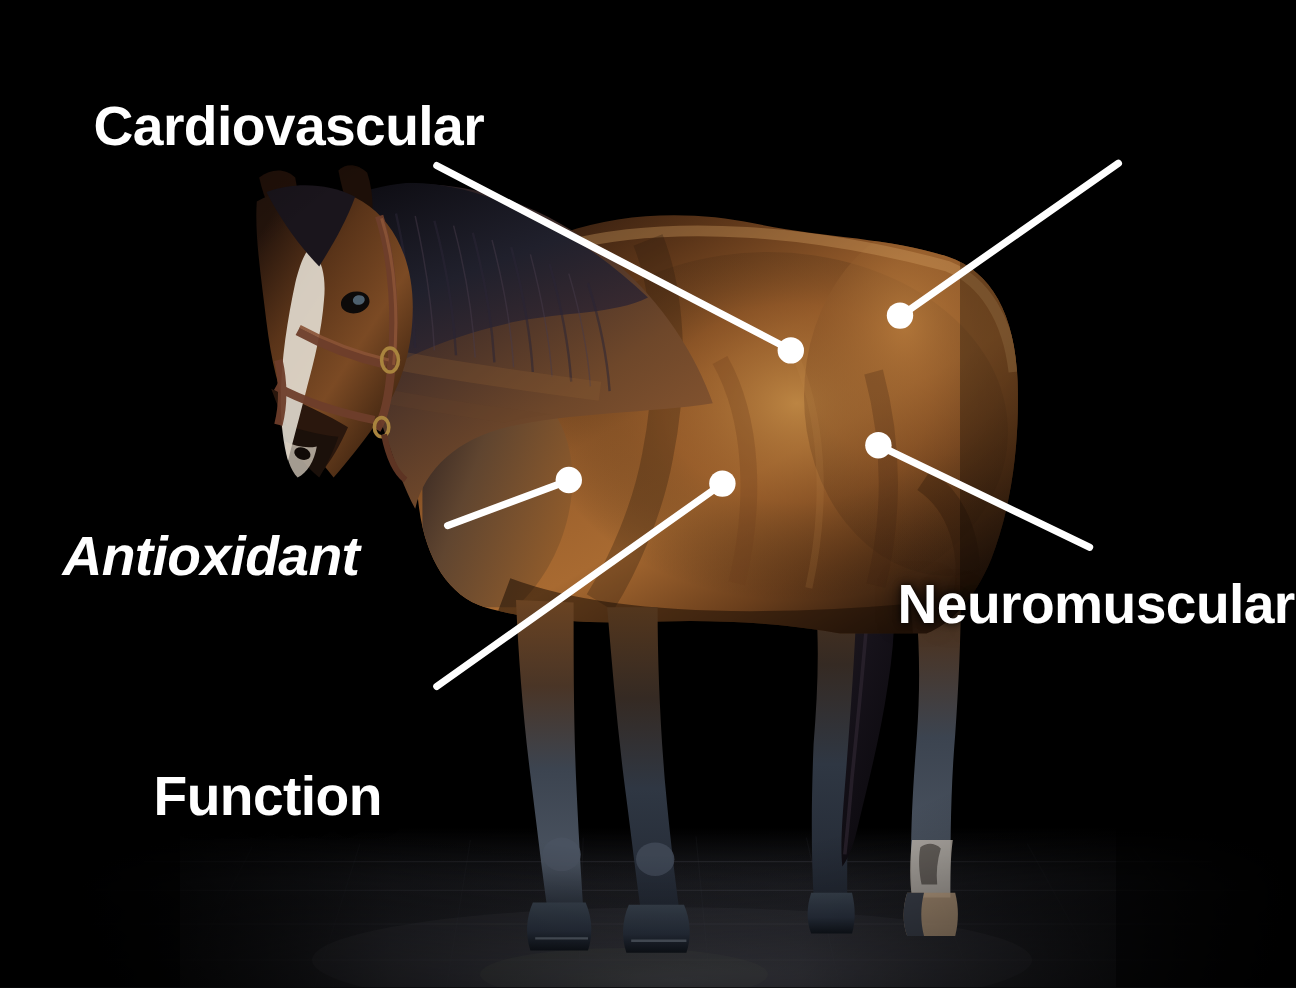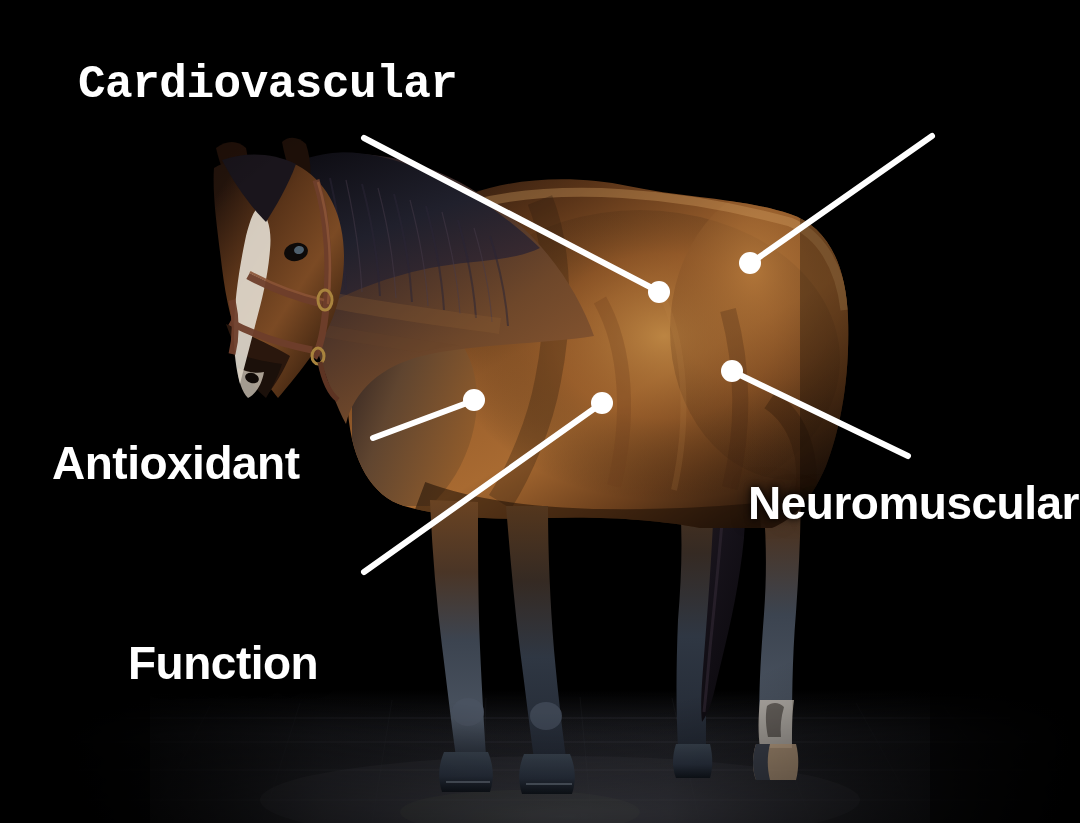--- a/index.html
+++ b/index.html
@@ -17,23 +17,23 @@
     font-family:"Liberation Sans", sans-serif;
     font-weight:700;
     font-size:46px;
     line-height:50px;
     letter-spacing:-0.5px;
     white-space:pre;
     text-shadow:0 0 6px rgba(0,0,0,.85), 0 0 18px rgba(0,0,0,.7);
     user-select:none;
   }
   .label.two-line{line-height:50px;}
-  #lbl-cardiovascular{left:78px;  top:60px;font-family:Liberation Mono, monospace;}
+  #lbl-cardiovascular{left:78px;  top:80px;}
   #lbl-neuromuscular {left:692px; top:42px;}
-  #lbl-antioxidant   {left:52px;  top:438px;}
+  #lbl-antioxidant   {left:52px;  top:438px;font-style:italic;}
   #lbl-immune        {left:128px; top:538px; text-align:center;}
   #lbl-reproduction  {left:748px; top:478px;}
   #callouts{position:absolute;inset:0;}
 </style>
 </head>
 <body>
 
 <div id="stage">
 
   <svg id="photo" viewBox="0 0 1080 823" width="1080" height="823" xmlns="http://www.w3.org/2000/svg" aria-hidden="true">

